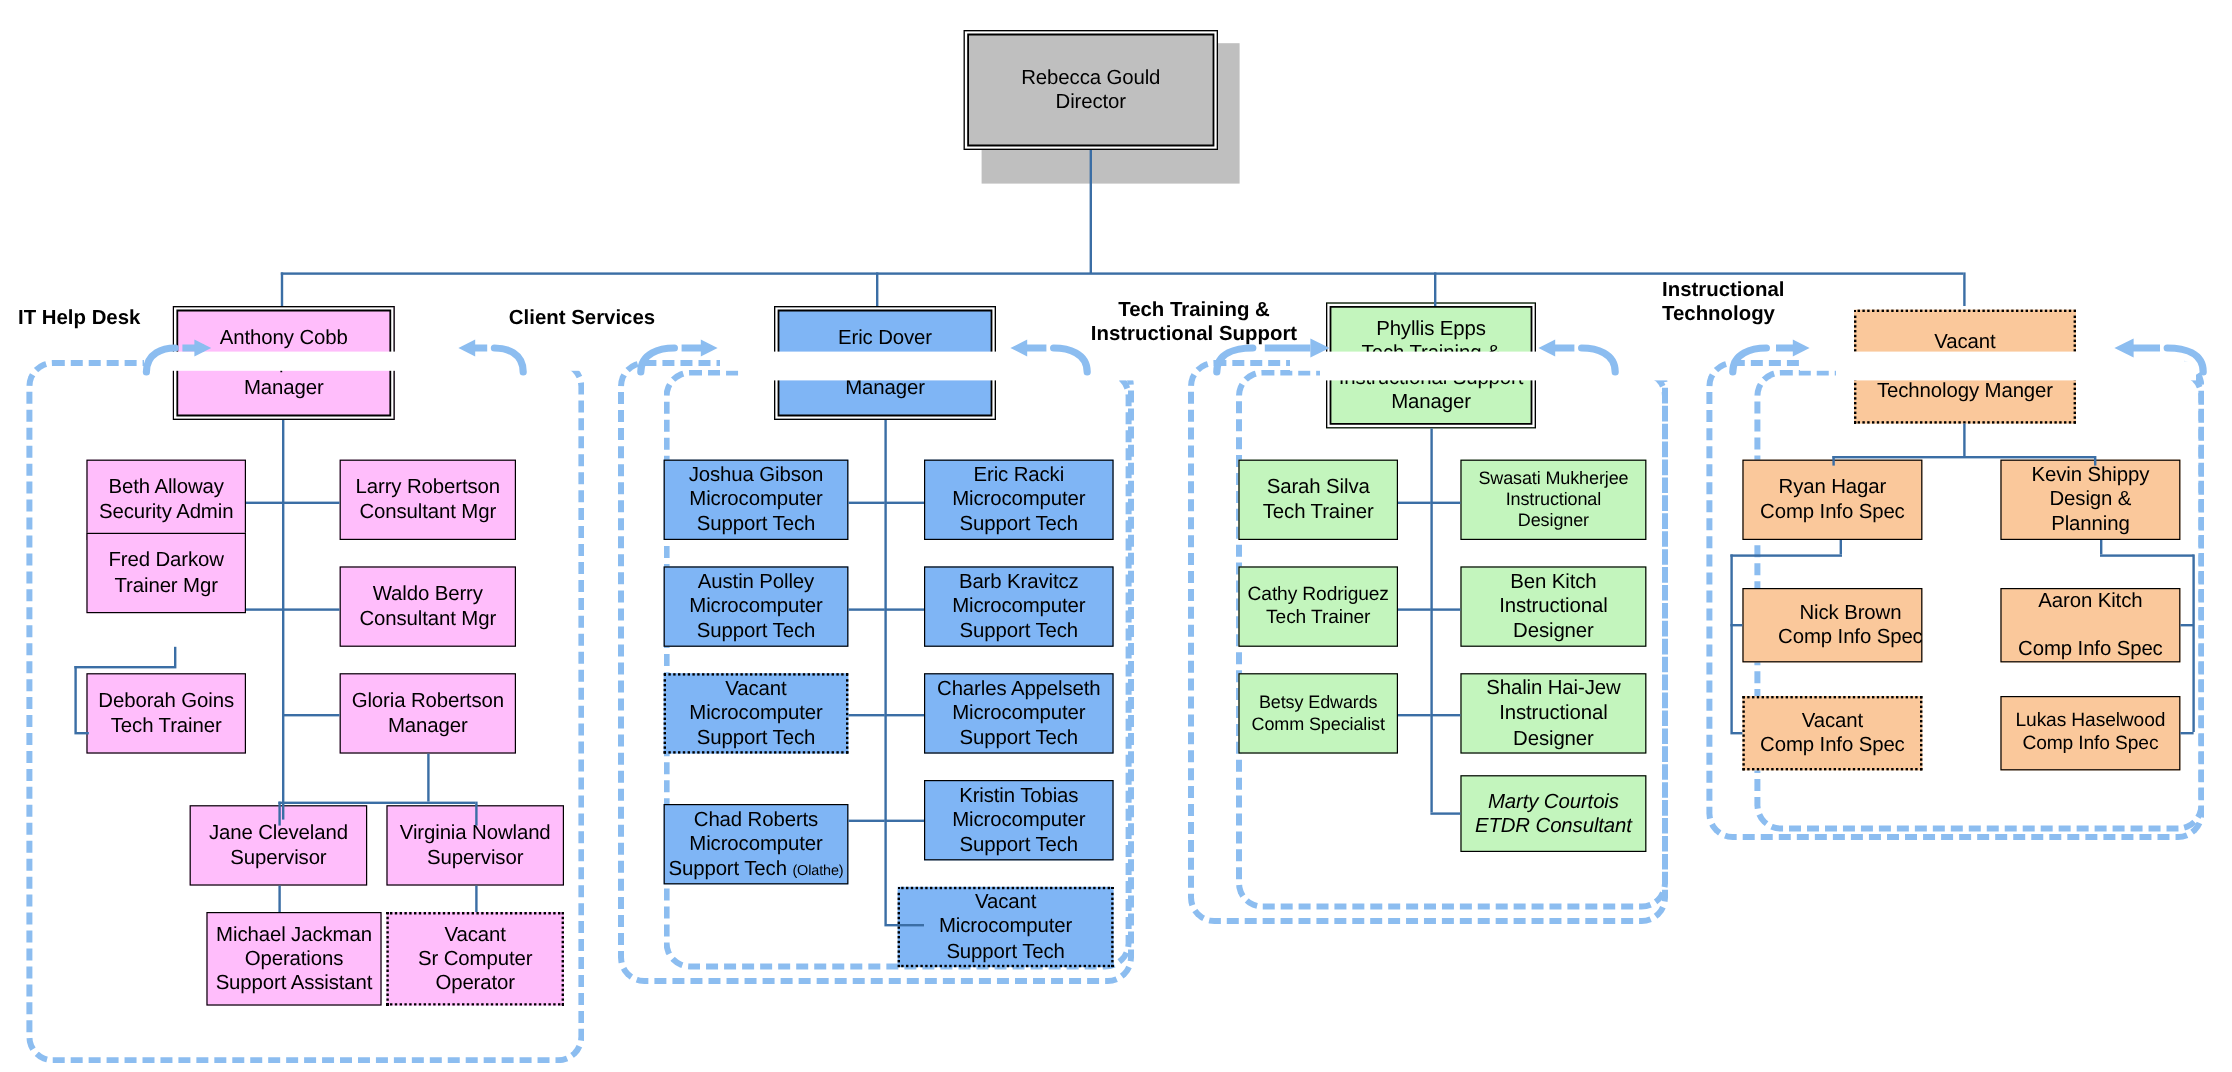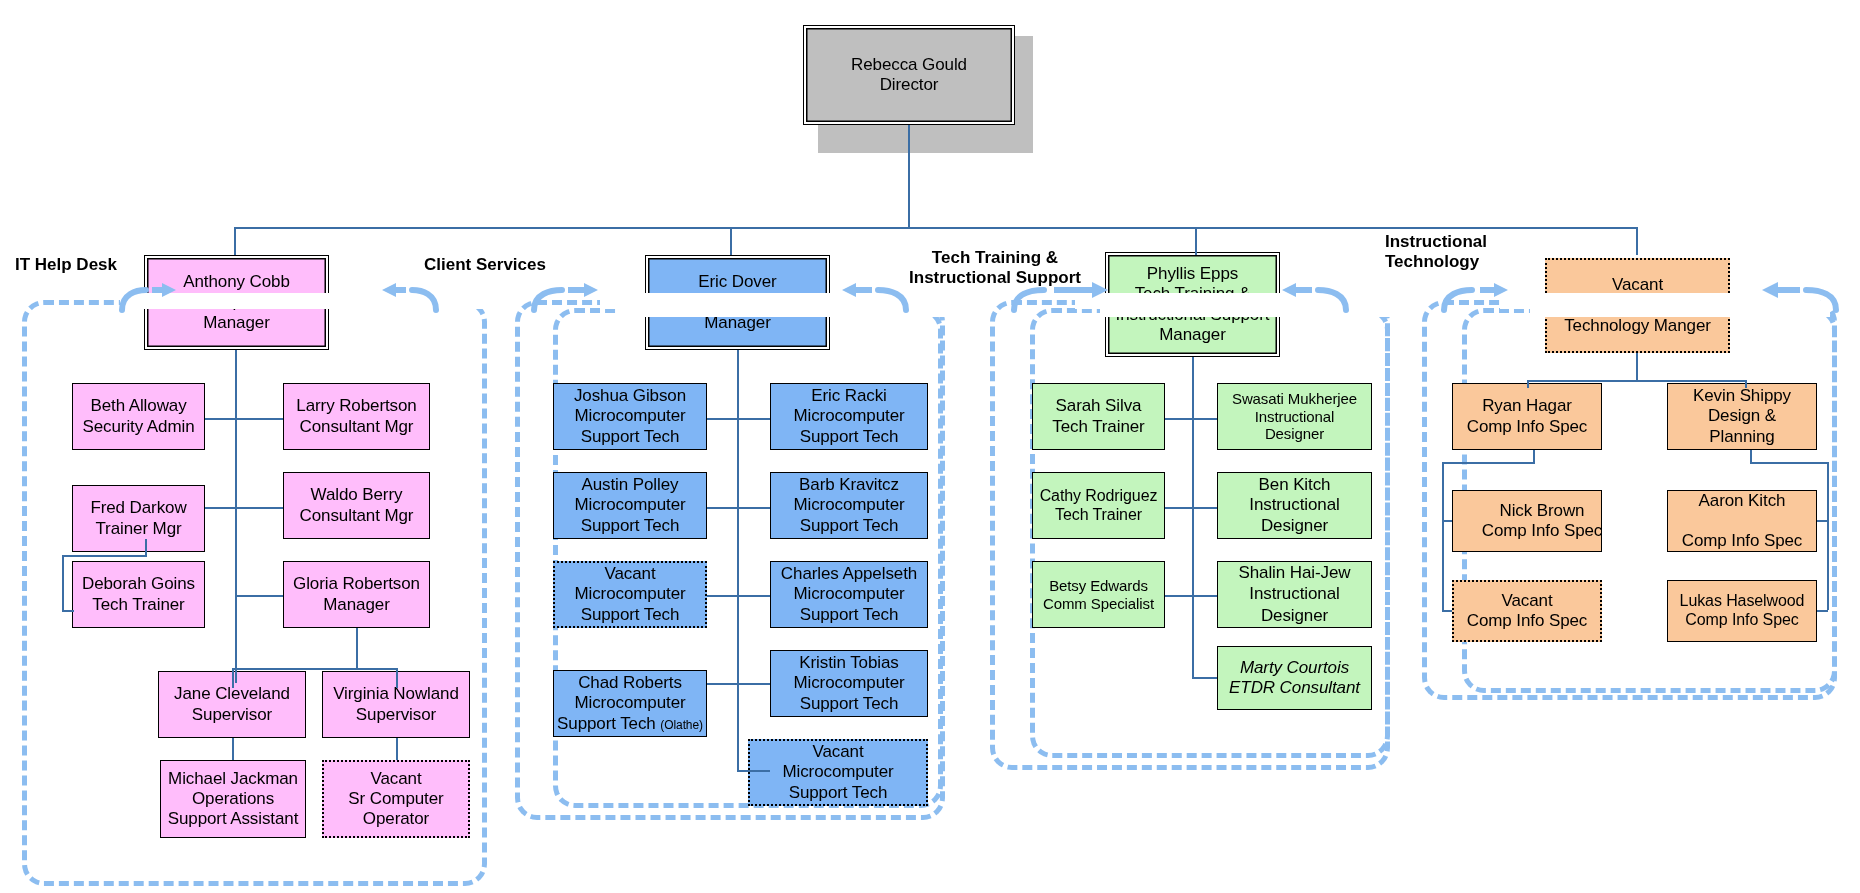--- a/index.html
+++ b/index.html
@@ -210,21 +210,21 @@
   <div class="ln-h" style="left:235px; top:595px; width:48px;"></div>
 
   <div class="node pink" style="left:72px; top:383px; width:133px; height:67px;">
     <span class="ln">Beth Alloway</span>
     <span class="ln">Security Admin</span>
   </div>
   <div class="node pink" style="left:283px; top:383px; width:147px; height:67px;">
     <span class="ln">Larry Robertson</span>
     <span class="ln">Consultant Mgr</span>
   </div>
-  <div class="node pink" style="left:72px; top:485px; width:133px; height:67px;text-align:center;">
+  <div class="node pink" style="left:72px; top:444px; width:133px; height:67px;text-align:center;">
     <span class="ln">Fred Darkow</span>
     <span class="ln">Trainer Mgr</span>
   </div>
   <div class="node pink" style="left:283px; top:472px; width:147px; height:67px;">
     <span class="ln">Waldo Berry</span>
     <span class="ln">Consultant Mgr</span>
   </div>
 
   <div class="ln-v" style="left:145px; top:539px; height:16px;"></div>
   <div class="ln-h" style="left:62px; top:555px; width:85px;"></div>
@@ -250,21 +250,21 @@
     <span class="ln">Supervisor</span>
   </div>
   <div class="node pink" style="left:322px; top:671px; width:148px; height:67px;">
     <span class="ln">Virginia Nowland</span>
     <span class="ln">Supervisor</span>
   </div>
 
   <div class="ln-v" style="left:232px; top:738px; height:22px;"></div>
   <div class="ln-v" style="left:396px; top:738px; height:22px;"></div>
 
-  <div class="node pink" style="left:160px; top:760px; width:146px; height:78px;">
+  <div class="node pink" style="left:172px; top:760px; width:146px; height:78px;">
     <span class="ln">Michael Jackman</span>
     <span class="ln">Operations</span>
     <span class="ln">Support Assistant</span>
   </div>
   <div class="node pink vacant" style="left:322px; top:760px; width:148px; height:78px;">
     <span class="ln">Vacant</span>
     <span class="ln">Sr Computer</span>
     <span class="ln">Operator</span>
   </div>
 

